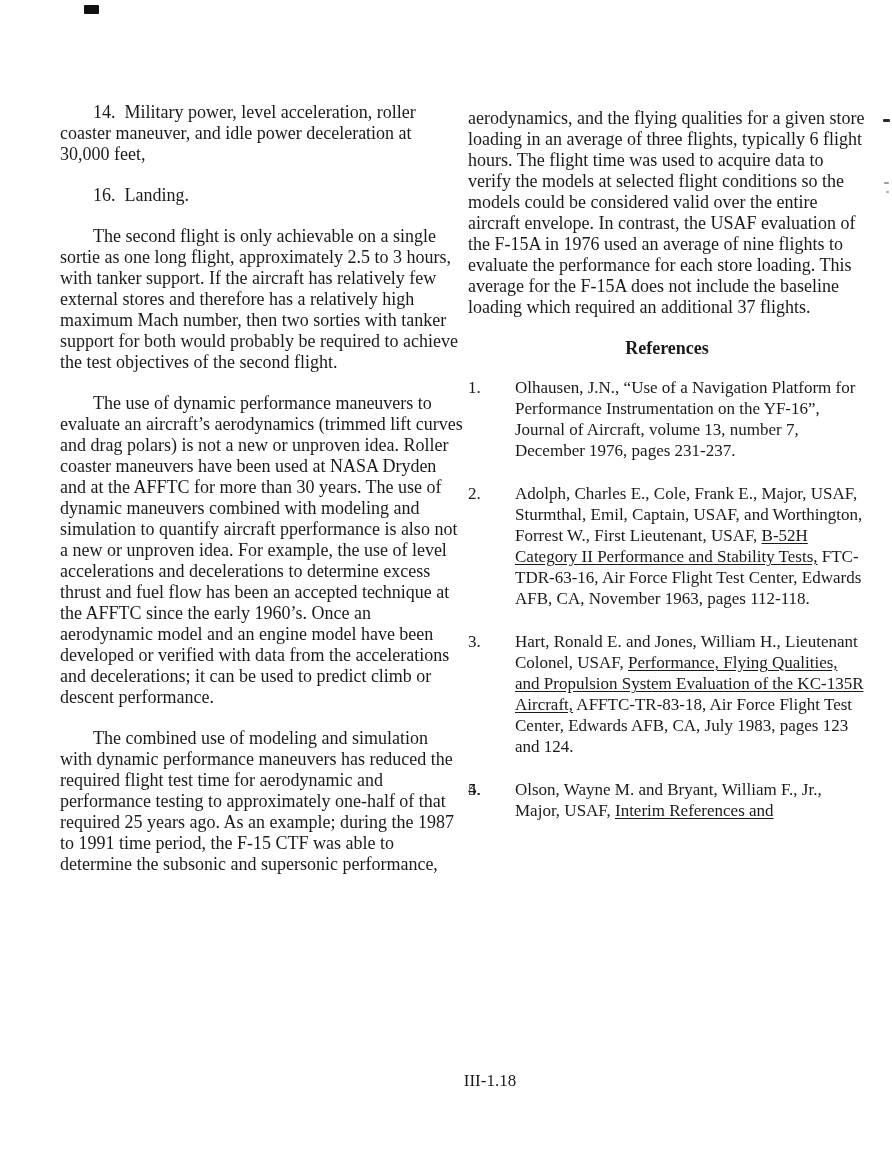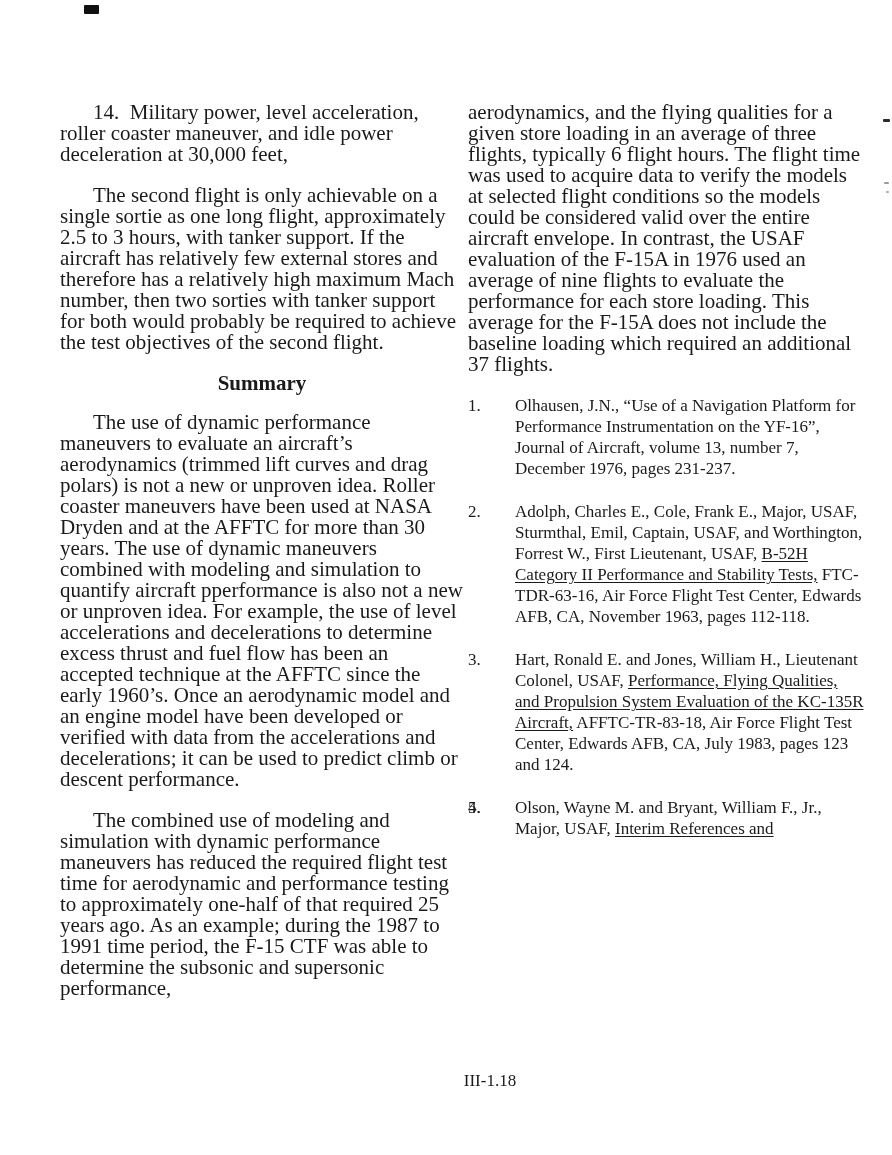--- a/index.html
+++ b/index.html
@@ -19,26 +19,26 @@
     background: #ffffff;
   }
   .col {
     position: absolute;
     top: 102px;
   }
   .col-left  { left: 60px;  width: 404px; }
   .col-right { left: 468px; width: 398px; }
   .block {
     margin: 0 0 20px 0;
-    font-size: 21px;
+    font-size: 18px;
     line-height: 21px;
     text-align: left;
   }
   .paragraph, .list-item { text-indent: 33px; }
-  .paragraph.no-indent   { text-indent: 0; }
+  .paragraph.no-indent   { text-indent: 0; margin-top: 6px; }
   .heading {
     text-align: center;
     font-weight: 700;
     text-indent: 0;
     margin: 13px 0 18px 0;
   }
   .ref {
     position: relative;
     padding-left: 47px;
     margin: 0 0 22px 0;
@@ -72,28 +72,29 @@
   .mark-edge2 { left: 884px; top: 182px; width: 5px;  height: 2px; background: #9a9a9a; }
   .mark-edge3 { left: 886px; top: 191px; width: 3px;  height: 2px; background: #ababab; }
 </style>
 </head>
 <body>
 
 <div class="page">
 
   <div class="col col-left">
       <div class="block list-item">14.&nbsp; Military power, level acceleration, roller coaster maneuver, and idle power deceleration at 30,000 feet,</div>
+      <div class="block list-item">16.&nbsp; Landing.</div>
       <div class="block paragraph">The second flight is only achievable on a single sortie as one long flight, approximately 2.5 to 3 hours, with tanker support. If the aircraft has relatively few external stores and therefore has a relatively high maximum Mach number, then two sorties with tanker support for both would probably be required to achieve the test objectives of the second flight.</div>
-      <div class="block heading">Summary</div>
       <div class="block paragraph">The use of dynamic performance maneuvers to evaluate an aircraft’s aerodynamics (trimmed lift curves and drag polars) is not a new or unproven idea. Roller coaster maneuvers have been used at NASA Dryden and at the AFFTC for more than 30 years. The use of dynamic maneuvers combined with modeling and simulation to quantify aircraft pperformance is also not a new or unproven idea. For example, the use of level accelerations and decelerations to determine excess thrust and fuel flow has been an accepted technique at the AFFTC since the early 1960’s. Once an aerodynamic model and an engine model have been developed or verified with data from the accelerations and decelerations; it can be used to predict climb or descent performance.</div>
       <div class="block paragraph">The combined use of modeling and simulation with dynamic performance maneuvers has reduced the required flight test time for aerodynamic and performance testing to approximately one-half of that required 25 years ago. As an example; during the 1987 to 1991 time period, the F-15 CTF was able to determine the subsonic and supersonic performance,</div>
     </div>
 
   <div class="col col-right">
     <div class="block paragraph no-indent">aerodynamics, and the flying qualities for a given store loading in an average of three flights, typically 6 flight hours. The flight time was used to acquire data to verify the models at selected flight conditions so the models could be considered valid over the entire aircraft envelope. In contrast, the USAF evaluation of the F-15A in 1976 used an average of nine flights to evaluate the performance for each store loading. This average for the F-15A does not include the baseline loading which required an additional 37 flights.</div>
+    <div class="block heading">References</div>
     <div>
         <div class="ref"><span class="ref-num">1.</span><span class="ref-body">Olhausen, J.N., “Use of a Navigation Platform for Performance Instrumentation on the YF-16”, Journal of Aircraft, volume 13, number 7, December 1976, pages 231-237.</span></div>
         <div class="ref"><span class="ref-num">2.</span><span class="ref-body">Adolph, Charles E., Cole, Frank E., Major, USAF, Sturmthal, Emil, Captain, USAF, and Worthington, Forrest W., First Lieutenant, USAF, <span class="u">B-52H Category II Performance and Stability Tests,</span> FTC-TDR-63-16, Air Force Flight Test Center, Edwards AFB, CA, November 1963, pages 112-118.</span></div>
         <div class="ref"><span class="ref-num">3.</span><span class="ref-body">Hart, Ronald E. and Jones, William H., Lieutenant Colonel, USAF, <span class="u">Performance, Flying Qualities, and Propulsion System Evaluation of the KC-135R Aircraft,</span> AFFTC-TR-83-18, Air Force Flight Test Center, Edwards AFB, CA, July 1983, pages 123 and 124.</span></div>
         <div class="ref"><span class="ref-num">4.</span></div>
         <div class="ref"><span class="ref-num">5.</span><span class="ref-body">Olson, Wayne M. and Bryant, William F., Jr., Major, USAF, <span class="u">Interim References and</span></span></div>
       </div>
   </div>
 
   <div class="footer">III-1.18</div>

